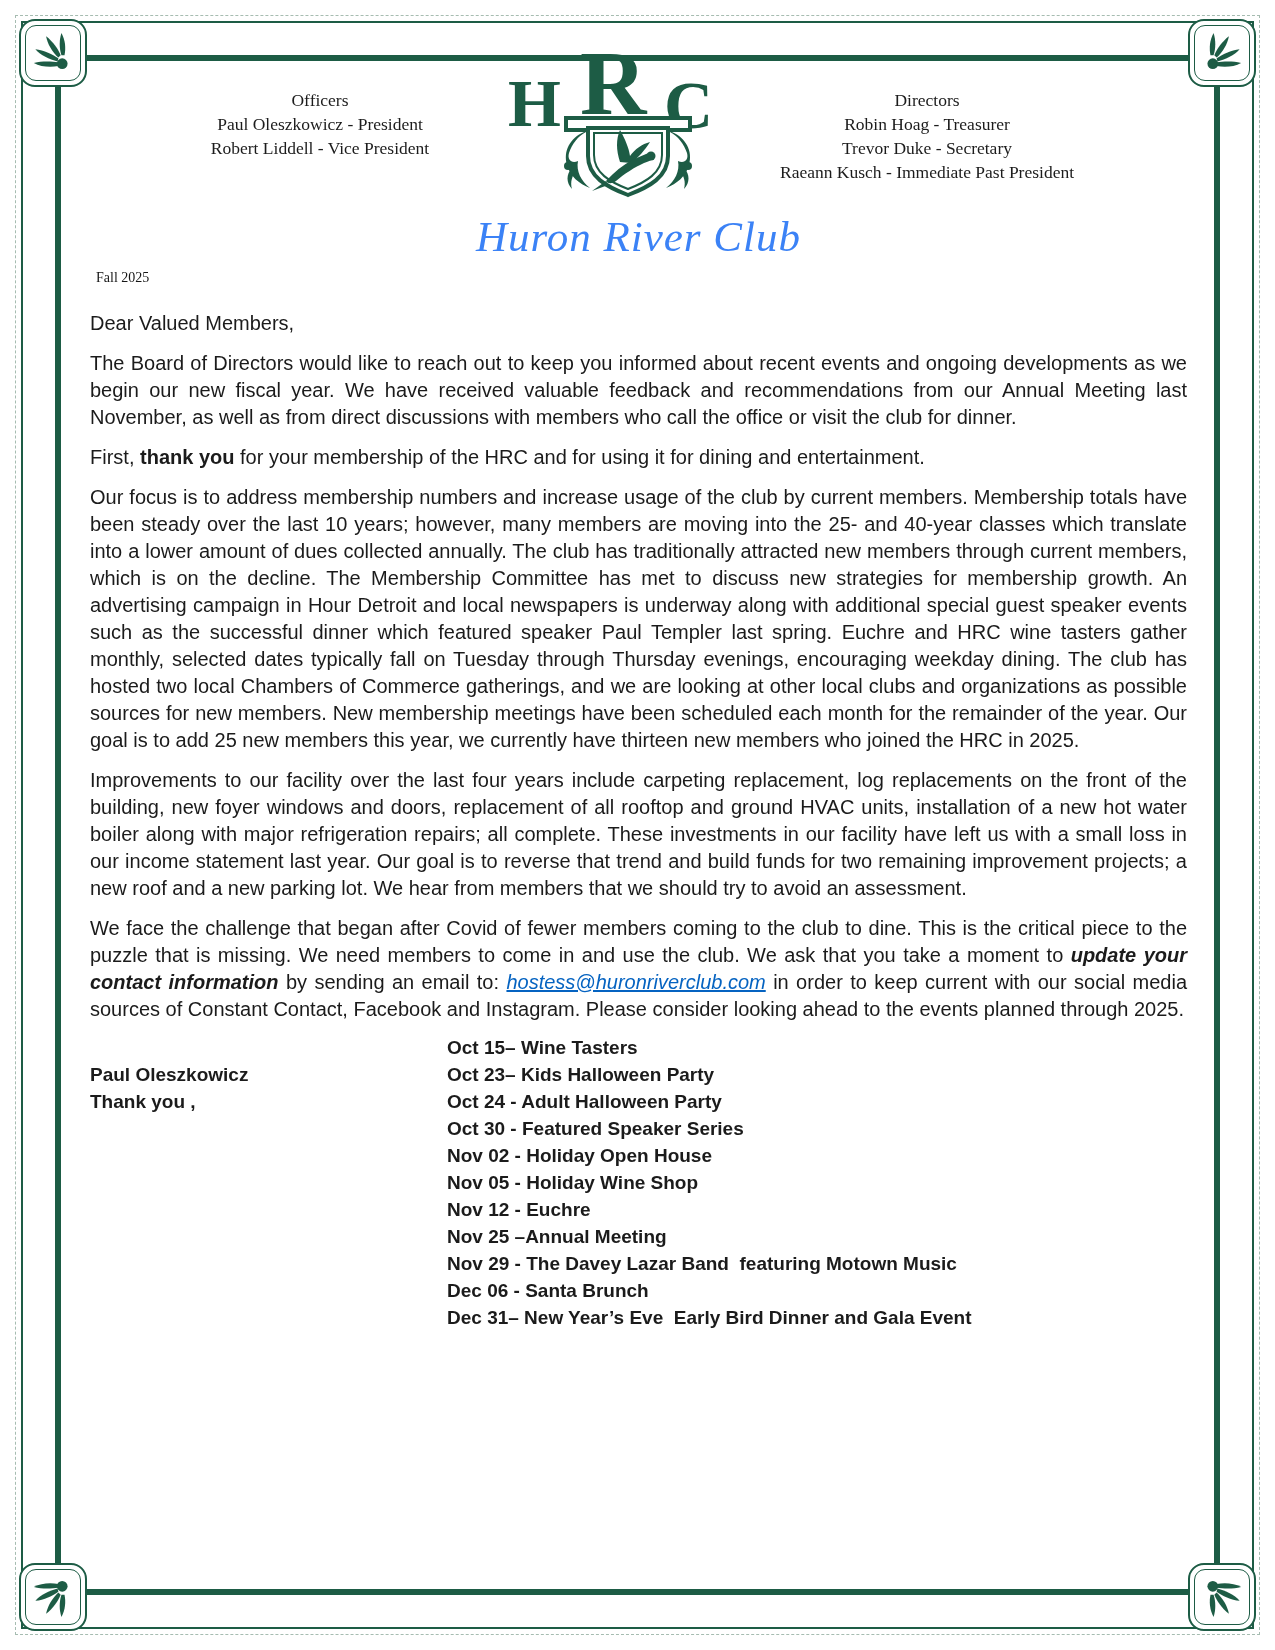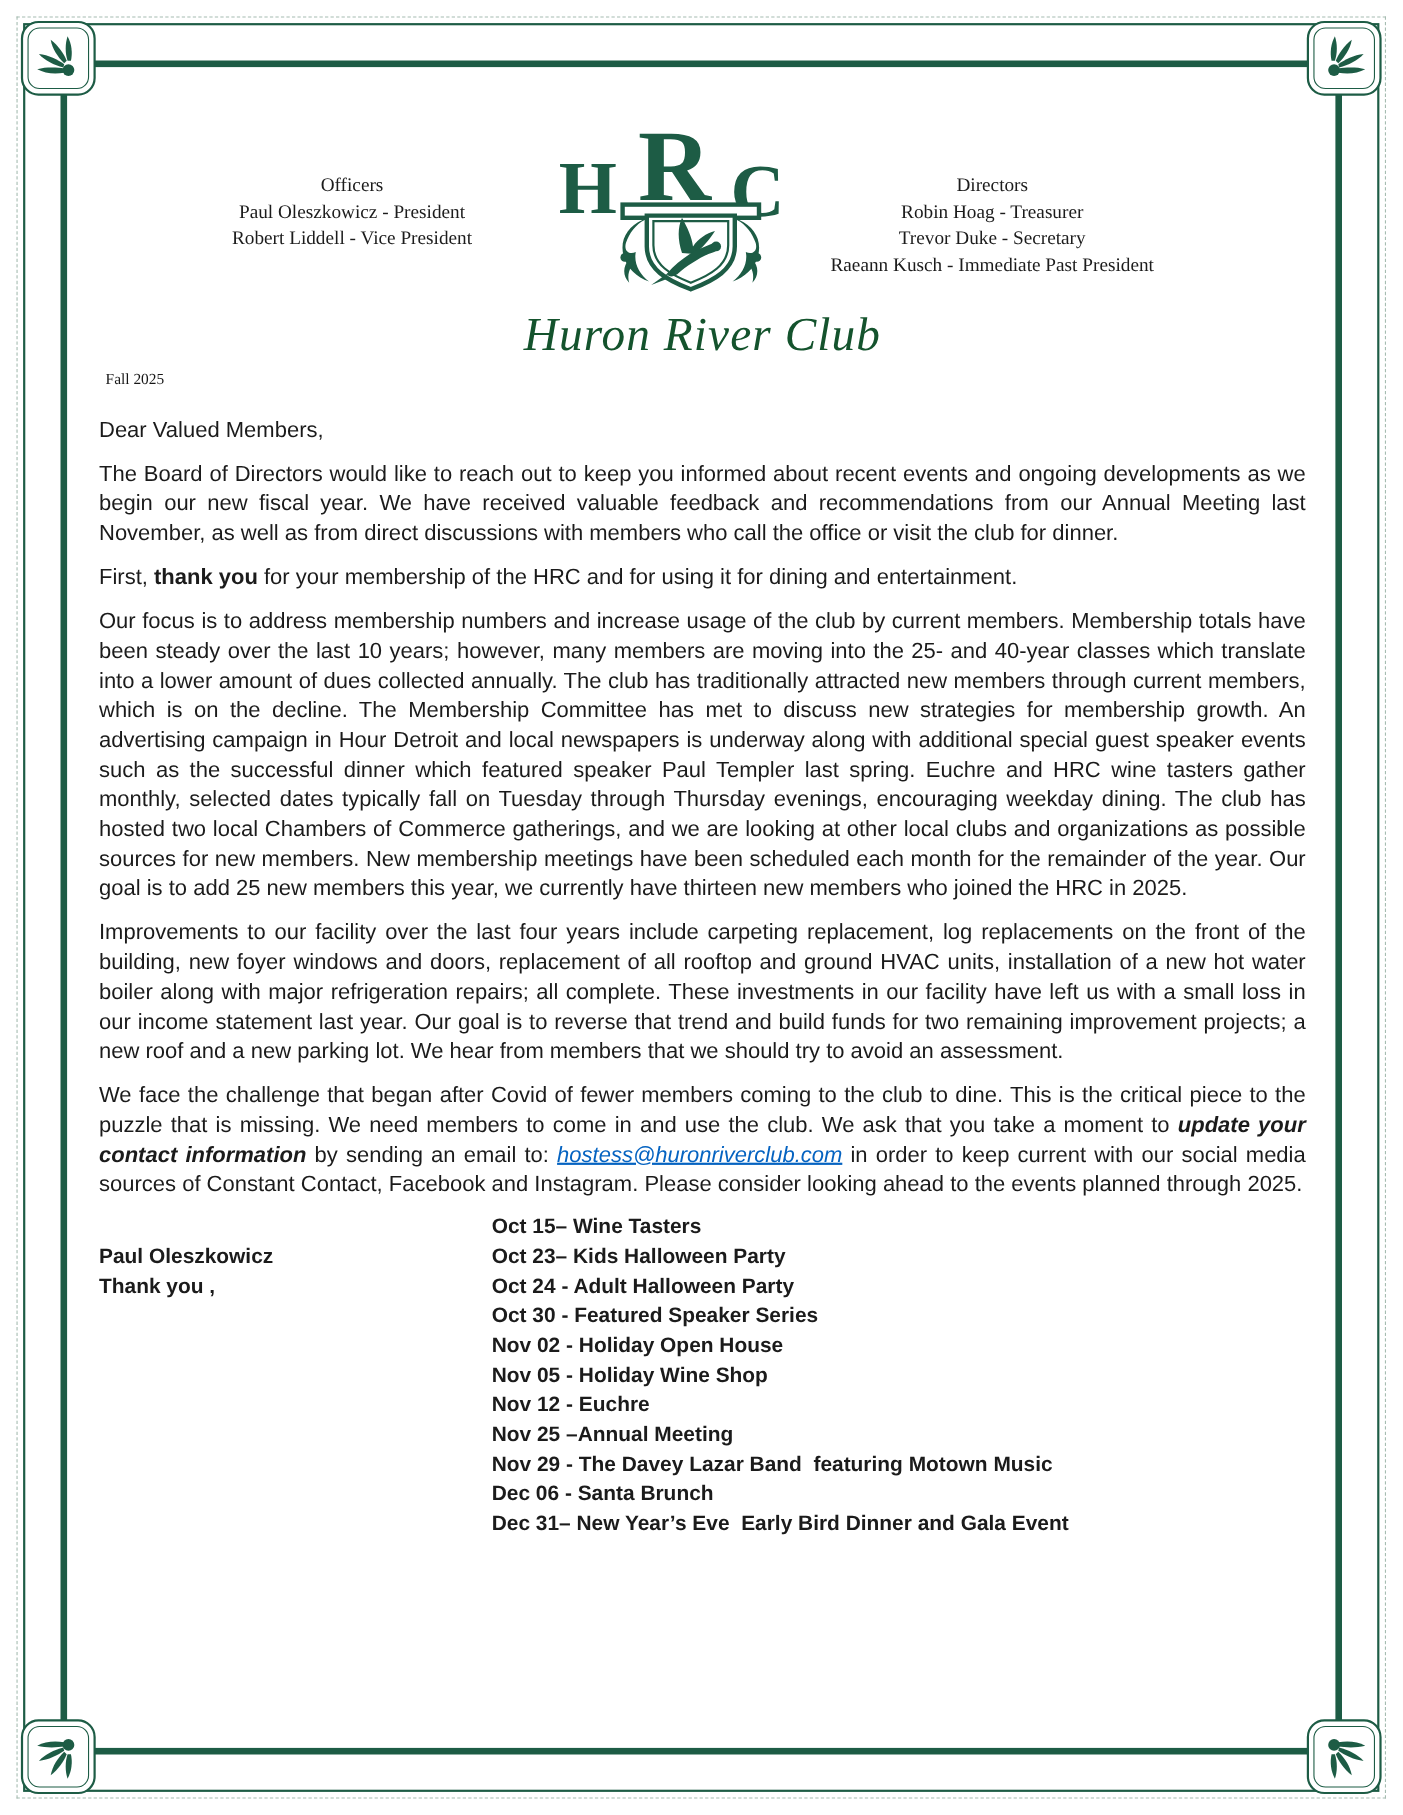--- a/index.html
+++ b/index.html
@@ -24,31 +24,31 @@
   .corner svg{width:46px;height:46px;color:var(--green);}
   .corner.tl{left:19px;top:19px;}
   .corner.tr{right:19px;top:19px;}
   .corner.tr svg{transform:scaleX(-1);}
   .corner.bl{left:19px;bottom:19px;}
   .corner.bl svg{transform:scaleY(-1);}
   .corner.br{right:19px;bottom:19px;}
   .corner.br svg{transform:rotate(180deg);}
 
   
-  .content{position:relative;z-index:10;padding:112px 88px 0 90px;}
+  .content{position:relative;z-index:10;padding:44px 88px 0 90px;}
 
   .masthead{position:relative;height:168px;}
   .header-col{position:absolute;text-align:center;
               font-family:"Liberation Serif",serif;font-size:17.5px;line-height:24px;color:#1c1c1c;}
   .officers{left:55px;top:44px;width:350px;}
-  .directors{left:597px;top:44px;width:430px;}
+  .directors{left:622px;top:44px;width:430px;}
   .logo{position:absolute;left:418px;top:-6px;width:240px;height:165px;}
 
   .club-title{text-align:center;font-family:"Liberation Serif",serif;font-style:italic;
-              font-size:43px;line-height:46px;color:#14532d;margin-top:2px;letter-spacing:1px;}
+              font-size:43px;line-height:46px;color:#3b82f6;margin-top:2px;letter-spacing:1px;}
   .issue{font-family:"Liberation Serif",serif;font-size:14px;margin:10px 0 0 6px;color:#161616;}
 
   .salutation{margin-top:24px;font-size:20px;line-height:27px;}
   .para{font-size:20px;line-height:27px;text-align:justify;margin-top:13px;hyphens:manual;}
   .run-b{font-weight:bold;}
   .run-bi{font-weight:bold;font-style:italic;}
   .email-link{color:var(--link);text-decoration:underline;cursor:pointer;font-style:italic;}
 
   .sign-events{display:flex;margin-top:11px;}
   .signature{width:357px;padding-top:27px;font-weight:bold;font-size:19px;line-height:27px;}

